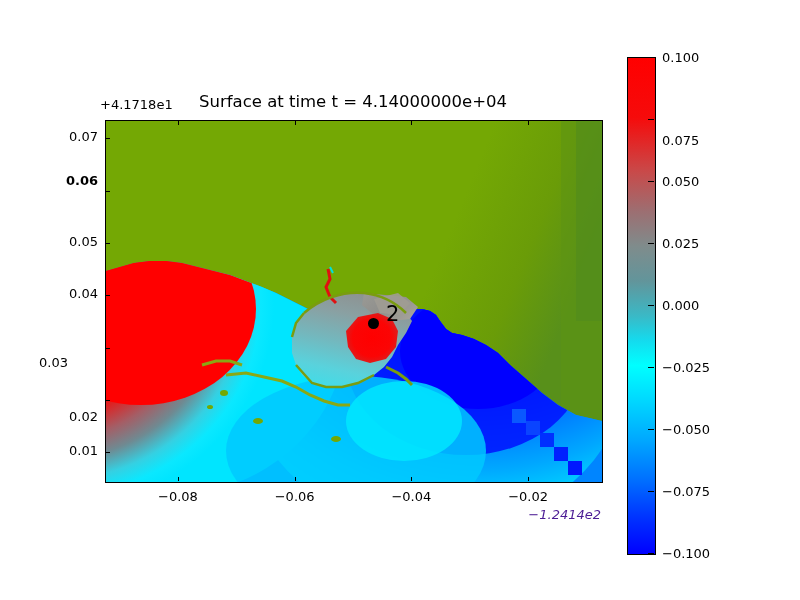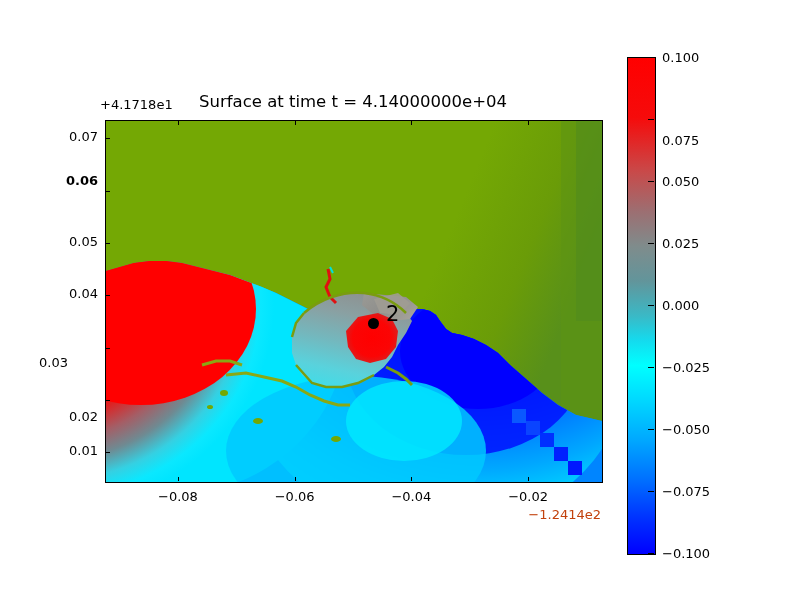--- a/index.html
+++ b/index.html
@@ -65,22 +65,23 @@
     white-space: nowrap;
   }
 
   
   #x-offset {
     position: absolute;
     left: 601px;
     top: 507px;
     transform: translateX(-100%);
     font-size: 13px;
-    color: #c2410c;
-    white-space: nowrap;
+    color: #4c1d95;
+    white-space: nowrap;
+    font-style: italic;
   }
 
   
   .ytick-label {
     position: absolute;
     right: 802px;   
     font-size: 13px;
     color: #000000;
     white-space: nowrap;
     text-align: right;

